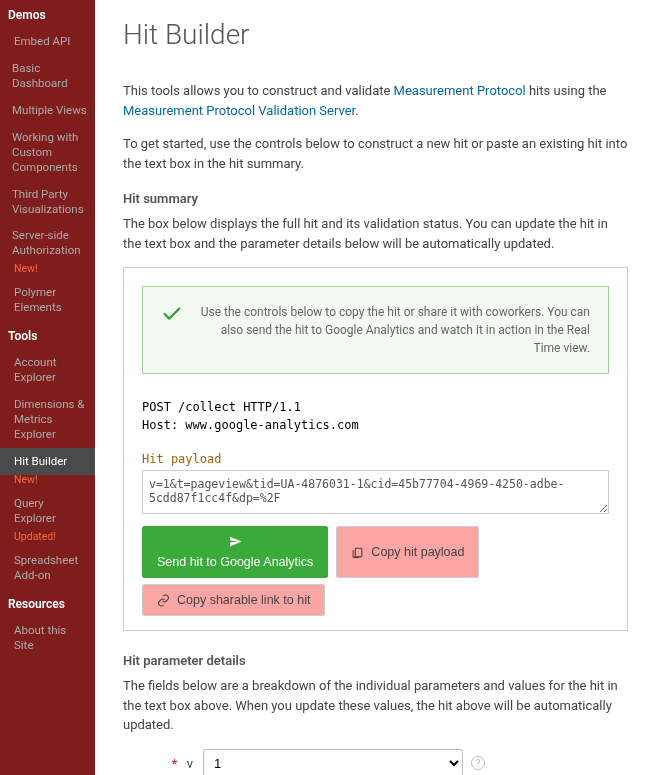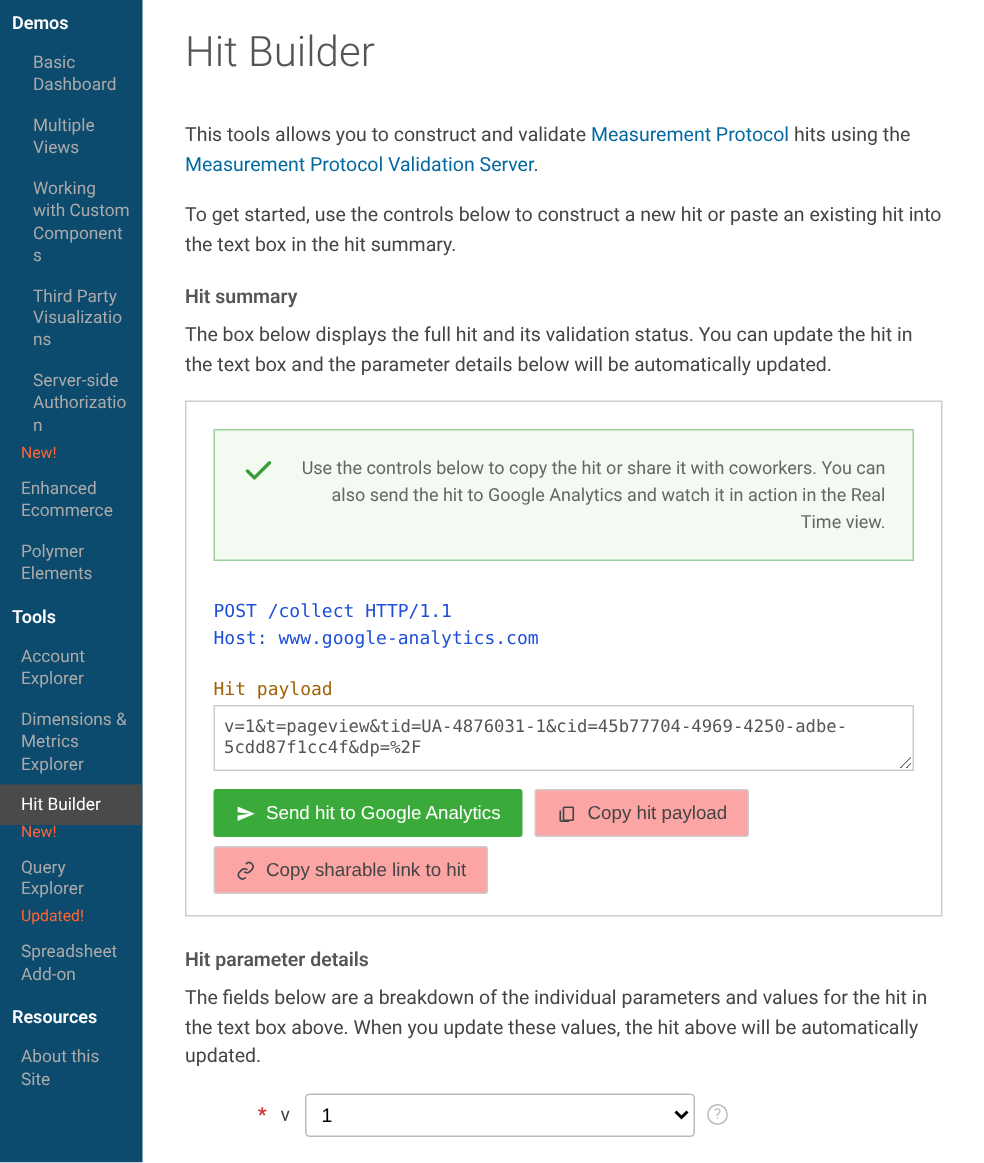--- a/index.html
+++ b/index.html
@@ -1,63 +1,63 @@
 <!DOCTYPE html>
 <html><head>
 <meta charset="utf-8">
 <style>
 * { margin: 0; padding: 0; box-sizing: border-box; }
 body { font-family: -apple-system, BlinkMacSystemFont, "Segoe UI", Roboto, Arial, sans-serif; font-size: 13px; color: #333; background: #fff; width: 656px; height: 775px; overflow: hidden; display: flex; }
-.sidebar { width: 95px; background: #0c4a6e; color: #bbb; padding: 0; overflow-y: auto; flex-shrink: 0; }
+.sidebar { width: 95px; background: #7f1d1d; color: #bbb; padding: 0; overflow-y: auto; flex-shrink: 0; }
 .sidebar-section-title { color: #fff; font-weight: 600; font-size: 12px; padding: 8px 8px 6px 8px; }
 .sidebar-item { display: block; padding: 6px 8px 6px 14px; color: #aaa; font-size: 11.5px; line-height: 1.3; cursor: pointer; word-wrap: break-word; text-decoration: none; }
-.sidebar-item.level2 { padding-left: 22px; }
+.sidebar-item.level2 { padding-left: 12px; }
 .sidebar-item.active { background: #4a4a4a; color: #fff; }
 .sidebar-badge { display: block; color: #ff6633; font-size: 10.5px; padding-left: 14px; margin-top: -2px; margin-bottom: 4px; }
 .main { flex: 1; padding: 18px 28px; overflow-y: auto; background: #fff; }
 .page-title { font-size: 28px; font-weight: 300; color: #555; margin-bottom: 30px; }
 .intro { font-size: 13px; line-height: 1.5; color: #444; margin-bottom: 14px; }
 .intro a { color: #0369a1; text-decoration: none; }
 .section-heading { font-size: 13px; font-weight: 600; color: #555; margin-top: 18px; margin-bottom: 8px; }
 .section-text { font-size: 13px; line-height: 1.5; color: #444; margin-bottom: 14px; }
 .hit-box { border: 1px solid #ccc; margin-top: 14px; padding-bottom: 14px; }
 .valid-box { border: 1px solid #9bd29b; background: #f2faf2; margin: 18px 18px 14px 18px; padding: 16px 18px 16px 18px; display: flex; align-items: flex-start; }
 .valid-check { color: #3a9d3a; margin-right: 16px; flex-shrink: 0; }
 .valid-text-block {}
 .valid-title { color: #3a9d3a; font-size: 15px; font-weight: 400; margin-bottom: 4px; }
 .valid-desc { font-size: 12px; color: #666; line-height: 1.5; text-align: right; }
-.http-block { font-family: Menlo, Consolas, monospace; font-size: 12px; color: #1d4ed8; padding: 10px 18px 4px 18px; line-height: 1.5; white-space: pre; }
+.http-block { font-family: Menlo, Consolas, monospace; font-size: 12px; color: #000000; padding: 10px 18px 4px 18px; line-height: 1.5; white-space: pre; }
 .hit-payload-label { font-family: Menlo, Consolas, monospace; font-size: 12px; color: #a16207; padding: 14px 18px 4px 18px; }
 .hit-textarea { display: block; width: calc(100% - 36px); margin: 0 18px; border: 1px solid #ccc; padding: 6px; font-family: Menlo, Consolas, monospace; font-size: 11.5px; color: #555; resize: both; height: 44px; }
 .btn-row { padding: 12px 18px 0 18px; display: flex; flex-wrap: wrap; gap: 8px; }
 .btn { display: inline-flex; align-items: center; gap: 7px; padding: 8px 14px; border: 1px solid #ccc; background: #fca5a5; color: #444; font-size: 12.5px; border-radius: 2px; cursor: pointer; }
-.btn.primary { background: #3aab3a; border-color: #3aab3a; color: #fff; }
+.btn.primary { background: #3aab3a; border-color: #3aab3a; color: #fff; flex-direction: column; }
 .icon { display: inline-flex; }
 .param-row { display: flex; align-items: center; margin-bottom: 10px; }
 .param-req { color: #cc3333; font-weight: 700; margin-right: 6px; width: 8px; text-align: right; }
 .param-label-wrap { width: 80px; text-align: right; padding-right: 10px; }
 .param-label { font-size: 13px; color: #444; }
 .param-select { width: 260px; padding: 5px 6px; border: 1px solid #bbb; border-radius: 3px; background: #fff; font-size: 13px; }
 .param-hint { margin-left: 8px; width: 14px; height: 14px; border: 1px solid #bbb; border-radius: 50%; color: #bbb; font-size: 10px; display: inline-flex; align-items: center; justify-content: center; }
 
 .sidebar::-webkit-scrollbar, .main::-webkit-scrollbar { width: 6px; }
 .sidebar::-webkit-scrollbar-thumb { background: #555; }
 </style>
 </head>
 <body>
 
 <nav class="sidebar" id="sidebar">
     <div class="sidebar-section-title">Demos</div>
+    <a class="sidebar-item">Embed API</a>
     <a class="sidebar-item level2">Basic Dashboard</a>
     <a class="sidebar-item level2">Multiple Views</a>
     <a class="sidebar-item level2">Working with Custom Components</a>
     <a class="sidebar-item level2">Third Party Visualizations</a>
     <a class="sidebar-item level2">Server-side Authorization</a>
     <div class="sidebar-badge">New!</div>
-    <a class="sidebar-item">Enhanced Ecommerce</a>
     <a class="sidebar-item">Polymer Elements</a>
     <div class="sidebar-section-title">Tools</div>
     <a class="sidebar-item">Account Explorer</a>
     <a class="sidebar-item">Dimensions &amp; Metrics Explorer</a>
     <a class="sidebar-item active">Hit Builder</a>
     <div class="sidebar-badge">New!</div>
     <a class="sidebar-item">Query Explorer</a>
     <div class="sidebar-badge">Updated!</div>
     <a class="sidebar-item">Spreadsheet Add-on</a>
     <div class="sidebar-section-title">Resources</div>

